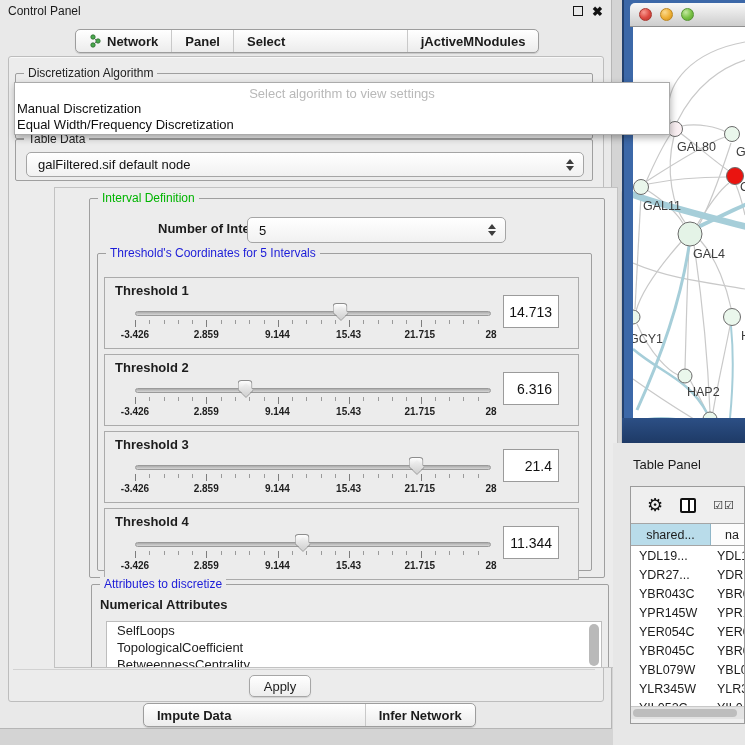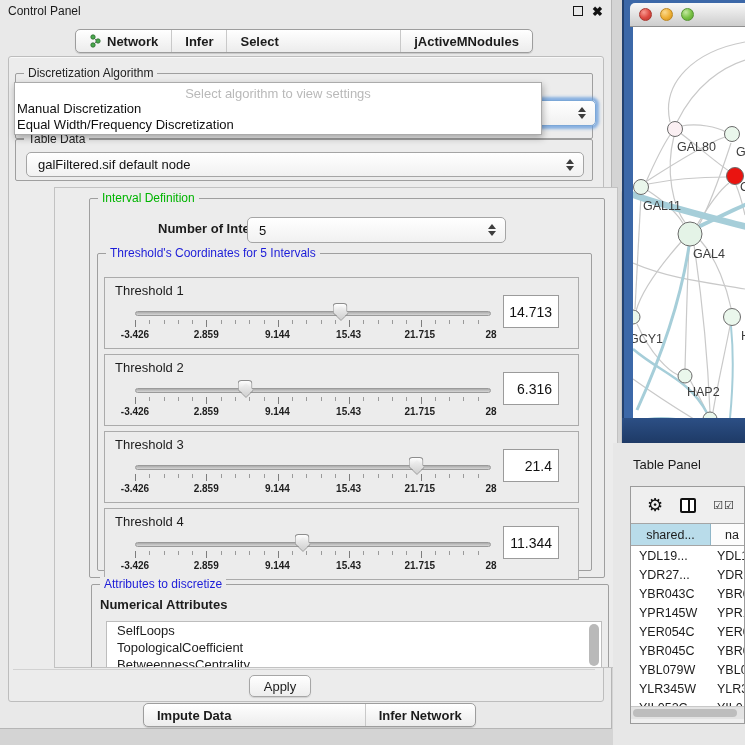--- a/index.html
+++ b/index.html
@@ -33,36 +33,36 @@
 
   
   .combo { position:absolute; height:26px; background:linear-gradient(#ffffff,#f1f1f1); border:1px solid #a5a5a5; border-radius:5px; display:flex; align-items:center; padding:0 22px 0 11px; font-size:13px; color:#111; }
   .combo .spin { position:absolute; right:8px; top:50%; transform:translateY(-50%); width:9px; height:12px; }
   .combo .spin::before, .combo .spin::after { content:""; position:absolute; left:0; border-left:4.5px solid transparent; border-right:4.5px solid transparent; }
   .combo .spin::before { top:0; border-bottom:5px solid #3e3e3e; }
   .combo .spin::after { bottom:0; border-top:5px solid #3e3e3e; }
   .combo.focused { border-color:#7ba7d7; box-shadow:0 0 3px 2.5px rgba(100,155,220,.75); }
 
   
-  .popup { position:absolute; left:5px; top:25px; width:528px; height:53px; background:#ffffff; border:1px solid #ababab; box-shadow:1px 3px 7px rgba(0,0,0,.3); z-index:50; }
+  .popup { position:absolute; left:5px; top:25px; width:656px; height:53px; background:#ffffff; border:1px solid #ababab; box-shadow:1px 3px 7px rgba(0,0,0,.3); z-index:50; }
   .popup-hint { text-align:center; font-size:13px; color:#b9b9b9; padding-top:3px; height:17px; }
   .popup-item { font-size:13px; color:#0f0f0f; padding:1px 2px 0 2px; line-height:15px; }
   .popup-item.bold { font-weight:400; }
 
   
   .scrollpane { position:absolute; left:4px; top:130px; width:582px; height:554px;margin-left:41px; }
   .viewport { position:absolute; left:0; top:0; width:564px; height:481px; overflow:hidden; border:1px solid #c2c2c2; background:#ececec; }
   .vscroll { position:absolute; right:0; top:0; width:15px; height:498px; background:linear-gradient(90deg,#fafafa,#ececec); border:1px solid #c6c6c6; border-radius:7px; }
   .vscroll .vthumb { position:absolute; left:2px; top:18px; width:9px; height:410px; border-radius:5px; background:#b4b4b4; }
 
   
   .num-label { position:absolute; left:68px; top:22px; font-size:13px; font-weight:700; }
   .thresholds-rows { position:absolute; }
   .th-row { position:absolute; left:6px; width:475px; height:72px; border:1px solid #ababab; background:#ececec; }
-  .th-label { position:absolute; left:10px; top:5px; font-size:13px; font-weight:400; }
+  .th-label { position:absolute; left:10px; top:5px; font-size:13px; font-weight:700; }
   .slider { position:absolute; left:30px; top:26px; width:356px; height:44px; }
   .track { position:absolute; left:0; right:0; top:7px; height:5px; border-radius:3px; background:linear-gradient(#ababab,#d6d6d6); border:1px solid #9a9a9a; }
   .thumb { position:absolute; top:-1px; width:15px; height:17px; transform:translateX(-50%); }
   .thumb::before { content:""; position:absolute; left:0; right:0; top:0; height:10px; background:linear-gradient(#fefefe,#dcdcdc); border:1px solid #8d8d8d; border-bottom:none; border-radius:4px 4px 0 0; }
   .thumb::after { content:""; position:absolute; left:2.4px; top:5.2px; width:10px; height:10px; background:linear-gradient(135deg,#f2f2f2,#cfcfcf); border-right:1px solid #8d8d8d; border-bottom:1px solid #8d8d8d; transform:rotate(45deg); border-radius:1px; }
   .ticks { position:absolute; left:0; top:16px; width:calc(100% + 1px); height:7px; }
   .ticks::before { content:""; position:absolute; inset:0 0 3px 0; background:repeating-linear-gradient(90deg,#9a9a9a 0 1px,transparent 1px 4%); }
   .ticks::after { content:""; position:absolute; inset:0; background:repeating-linear-gradient(90deg,#7d7d7d 0 1px,transparent 1px 20%); }
   .scale { position:absolute; left:0; top:25px; width:100%; height:12px; }
   .scale span { position:absolute; transform:translateX(-50%); font-size:10px; font-weight:700; color:#1e1e1e; white-space:nowrap; }
@@ -128,21 +128,21 @@
       <svg class="net-icon-svg" width="13" height="14" viewBox="0 0 13 14">
         <line x1="4" y1="3" x2="8" y2="7" stroke="#777" stroke-width="1"></line>
         <line x1="4" y1="11" x2="8" y2="7" stroke="#777" stroke-width="1"></line>
         <circle cx="4" cy="3" r="2.2" fill="#49a94d" stroke="#2d6b30" stroke-width=".8"></circle>
         <circle cx="4" cy="11" r="2.2" fill="#49a94d" stroke="#2d6b30" stroke-width=".8"></circle>
         <circle cx="9" cy="7" r="2.2" fill="#49a94d" stroke="#2d6b30" stroke-width=".8"></circle>
       </svg>
       <span>Network</span>
     </div>
     <div class="seg">
-        <span>Infer</span>
+        <span>Panel</span>
       </div>
     <div class="seg">
         <span>Select</span>
       </div>
     <div class="seg selected">
         <span>Cyni Toolbox</span>
       </div>
     <div class="seg">
         <span>jActiveMNodules</span>
       </div>

